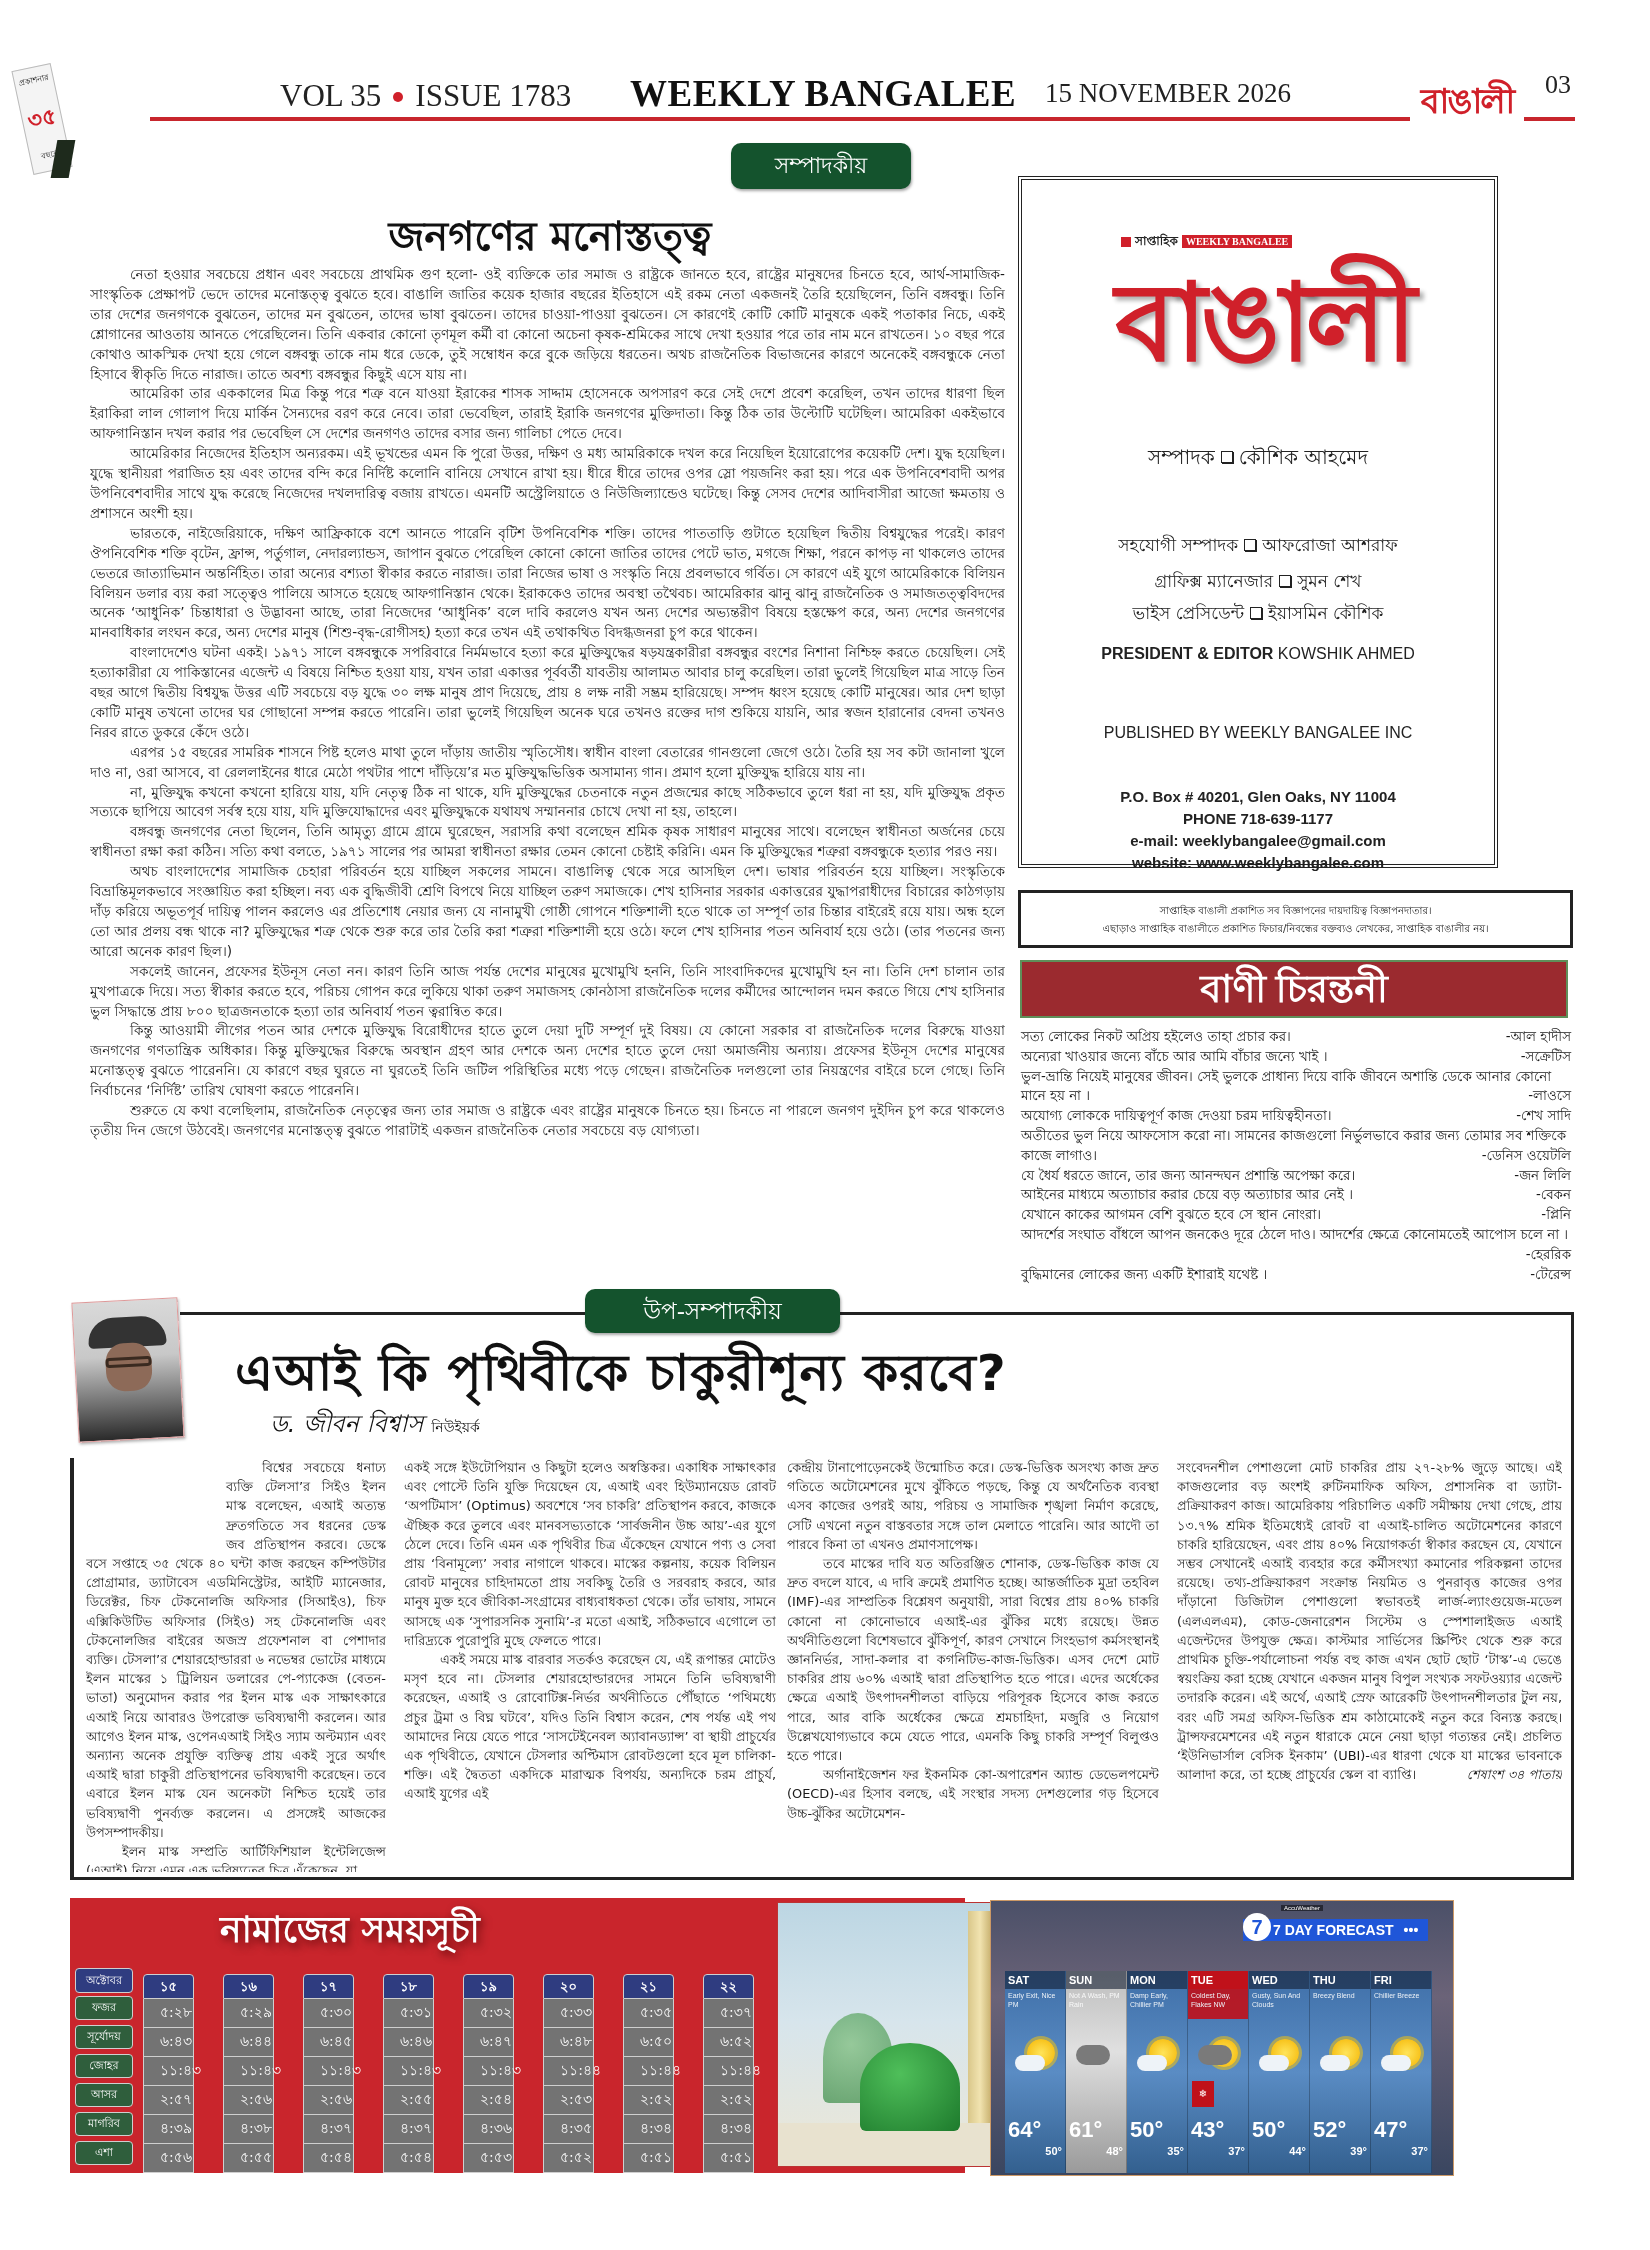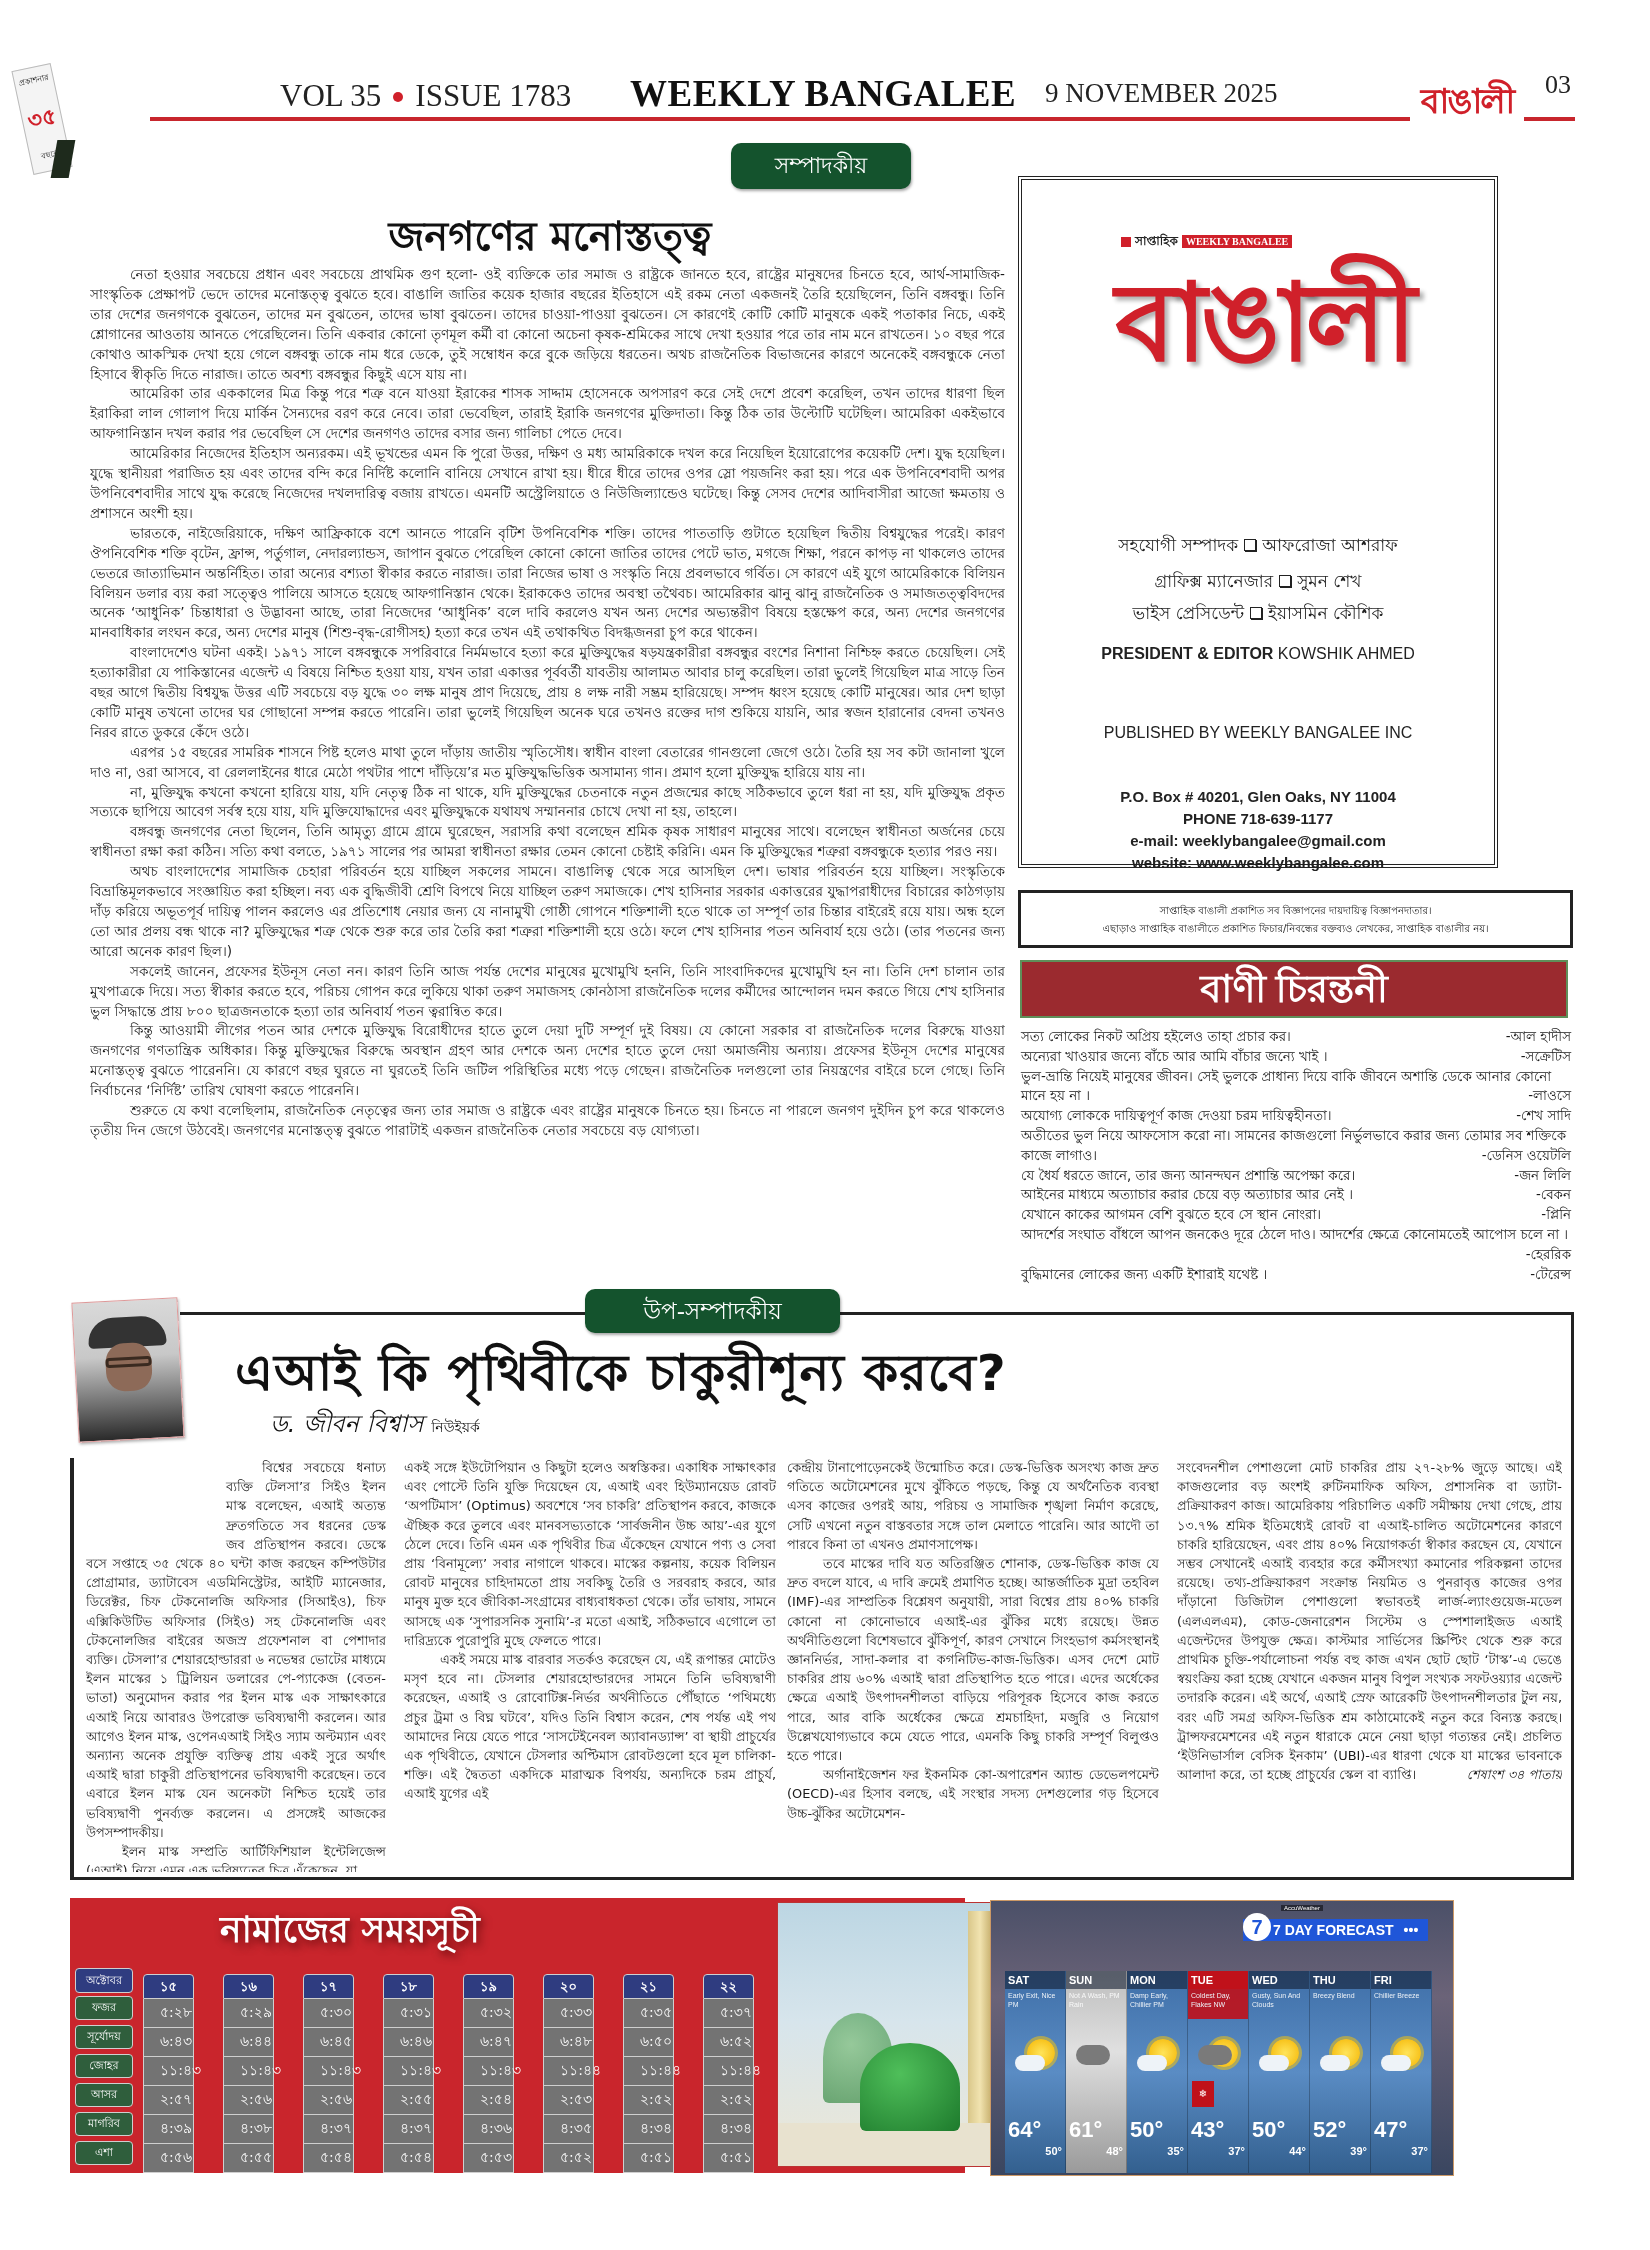--- a/index.html
+++ b/index.html
@@ -127,21 +127,21 @@
     <span class="t2">৩৫</span>
     <span class="t3">বছরে</span>
   </div>
   <div class="folder"></div>
 </div>
 
 <div class="hdr-vol">
   <span>VOL 35</span><span class="dot"></span><span>ISSUE 1783</span>
 </div>
 <div class="hdr-title">WEEKLY BANGALEE</div>
-<div class="hdr-date">9 NOVEMBER 2025</div>
+<div class="hdr-date">15 NOVEMBER 2026</div>
 <div class="hdr-rule"></div>
 <div class="hdr-logo">
     <span>বাঙালী</span>
   </div>
 <div class="hdr-page">03</div>
 
 <div class="badge badge-ed">সম্পাদকীয়</div>
 <h1 class="ed-title">জনগণের মনোস্তত্ত্ব</h1>
 <div class="ed-body">
   <p>নেতা হওয়ার সবচেয়ে প্রধান এবং সবচেয়ে প্রাথমিক গুণ হলো- ওই ব্যক্তিকে তার সমাজ ও রাষ্ট্রকে জানতে হবে, রাষ্ট্রের মানুষদের চিনতে হবে, আর্থ-সামাজিক-সাংস্কৃতিক প্রেক্ষাপট ভেদে তাদের মনোস্তত্ত্ব বুঝতে হবে। বাঙালি জাতির কয়েক হাজার বছরের ইতিহাসে এই রকম নেতা একজনই তৈরি হয়েছিলেন, তিনি বঙ্গবন্ধু। তিনি তার দেশের জনগণকে বুঝতেন, তাদের মন বুঝতেন, তাদের ভাষা বুঝতেন। তাদের চাওয়া-পাওয়া বুঝতেন। সে কারণেই কোটি কোটি মানুষকে একই পতাকার নিচে, একই শ্লোগানের আওতায় আনতে পেরেছিলেন। তিনি একবার কোনো তৃণমূল কর্মী বা কোনো অচেনা কৃষক-শ্রমিকের সাথে দেখা হওয়ার পরে তার নাম মনে রাখতেন। ১০ বছর পরে কোথাও আকস্মিক দেখা হয়ে গেলে বঙ্গবন্ধু তাকে নাম ধরে ডেকে, তুই সম্বোধন করে বুকে জড়িয়ে ধরতেন। অথচ রাজনৈতিক বিভাজনের কারণে অনেকেই বঙ্গবন্ধুকে নেতা হিসাবে স্বীকৃতি দিতে নারাজ। তাতে অবশ্য বঙ্গবন্ধুর কিছুই এসে যায় না।</p>
@@ -156,20 +156,21 @@
   <p>সকলেই জানেন, প্রফেসর ইউনূস নেতা নন। কারণ তিনি আজ পর্যন্ত দেশের মানুষের মুখোমুখি হননি, তিনি সাংবাদিকদের মুখোমুখি হন না। তিনি দেশ চালান তার মুখপাত্রকে দিয়ে। সত্য স্বীকার করতে হবে, পরিচয় গোপন করে লুকিয়ে থাকা তরুণ সমাজসহ কোনঠাসা রাজনৈতিক দলের কর্মীদের আন্দোলন দমন করতে গিয়ে শেখ হাসিনার ভুল সিদ্ধান্তে প্রায় ৮০০ ছাত্রজনতাকে হত্যা তার অনিবার্য পতন ত্বরান্বিত করে।</p>
   <p>কিন্তু আওয়ামী লীগের পতন আর দেশকে মুক্তিযুদ্ধ বিরোধীদের হাতে তুলে দেয়া দুটি সম্পূর্ণ দুই বিষয়। যে কোনো সরকার বা রাজনৈতিক দলের বিরুদ্ধে যাওয়া জনগণের গণতান্ত্রিক অধিকার। কিন্তু মুক্তিযুদ্ধের বিরুদ্ধে অবস্থান গ্রহণ আর দেশকে অন্য দেশের হাতে তুলে দেয়া অমার্জনীয় অন্যায়। প্রফেসর ইউনূস দেশের মানুষের মনোস্তত্ত্ব বুঝতে পারেননি। যে কারণে বছর ঘুরতে না ঘুরতেই তিনি জটিল পরিস্থিতির মধ্যে পড়ে গেছেন। রাজনৈতিক দলগুলো তার নিয়ন্ত্রণের বাইরে চলে গেছে। তিনি নির্বাচনের ‘নির্দিষ্ট’ তারিখ ঘোষণা করতে পারেননি।</p>
   <p>শুরুতে যে কথা বলেছিলাম, রাজনৈতিক নেতৃত্বের জন্য তার সমাজ ও রাষ্ট্রকে এবং রাষ্ট্রের মানুষকে চিনতে হয়। চিনতে না পারলে জনগণ দুইদিন চুপ করে থাকলেও তৃতীয় দিন জেগে উঠবেই। জনগণের মনোস্তত্ত্ব বুঝতে পারাটাই একজন রাজনৈতিক নেতার সবচেয়ে বড় যোগ্যতা।</p>
 </div>
 
 <div class="mast">
   <div class="mast-logo">
     <div class="tag"><span class="sq"></span><span>সাপ্তাহিক</span><span class="en">WEEKLY BANGALEE</span></div>
     <div class="big">বাঙালী</div>
   </div>
+  <div class="mast-line mast-editor"><span>সম্পাদক</span><span class="sq-icon"></span><span>কৌশিক আহমেদ</span></div>
   <div class="mast-line mast-assoc"><span>সহযোগী সম্পাদক</span><span class="sq-icon"></span><span>আফরোজা আশরাফ</span></div>
   <div class="mast-line mast-gfx"><span>গ্রাফিক্স ম্যানেজার</span><span class="sq-icon"></span><span>সুমন শেখ</span></div>
   <div class="mast-line mast-vp"><span>ভাইস প্রেসিডেন্ট</span><span class="sq-icon"></span><span>ইয়াসমিন কৌশিক</span></div>
   <div class="mast-line mast-pres"><b>PRESIDENT &amp; EDITOR</b> <span>KOWSHIK AHMED</span></div>
   <div class="mast-line mast-pub">PUBLISHED BY WEEKLY BANGALEE INC</div>
   <div class="mast-line mast-addr">
     <div>P.O. Box # 40201, Glen Oaks, NY 11004</div>
     <div>PHONE 718-639-1177</div>
     <div>e-mail: weeklybangalee@gmail.com</div>
     <div>website: www.weeklybangalee.com</div>

